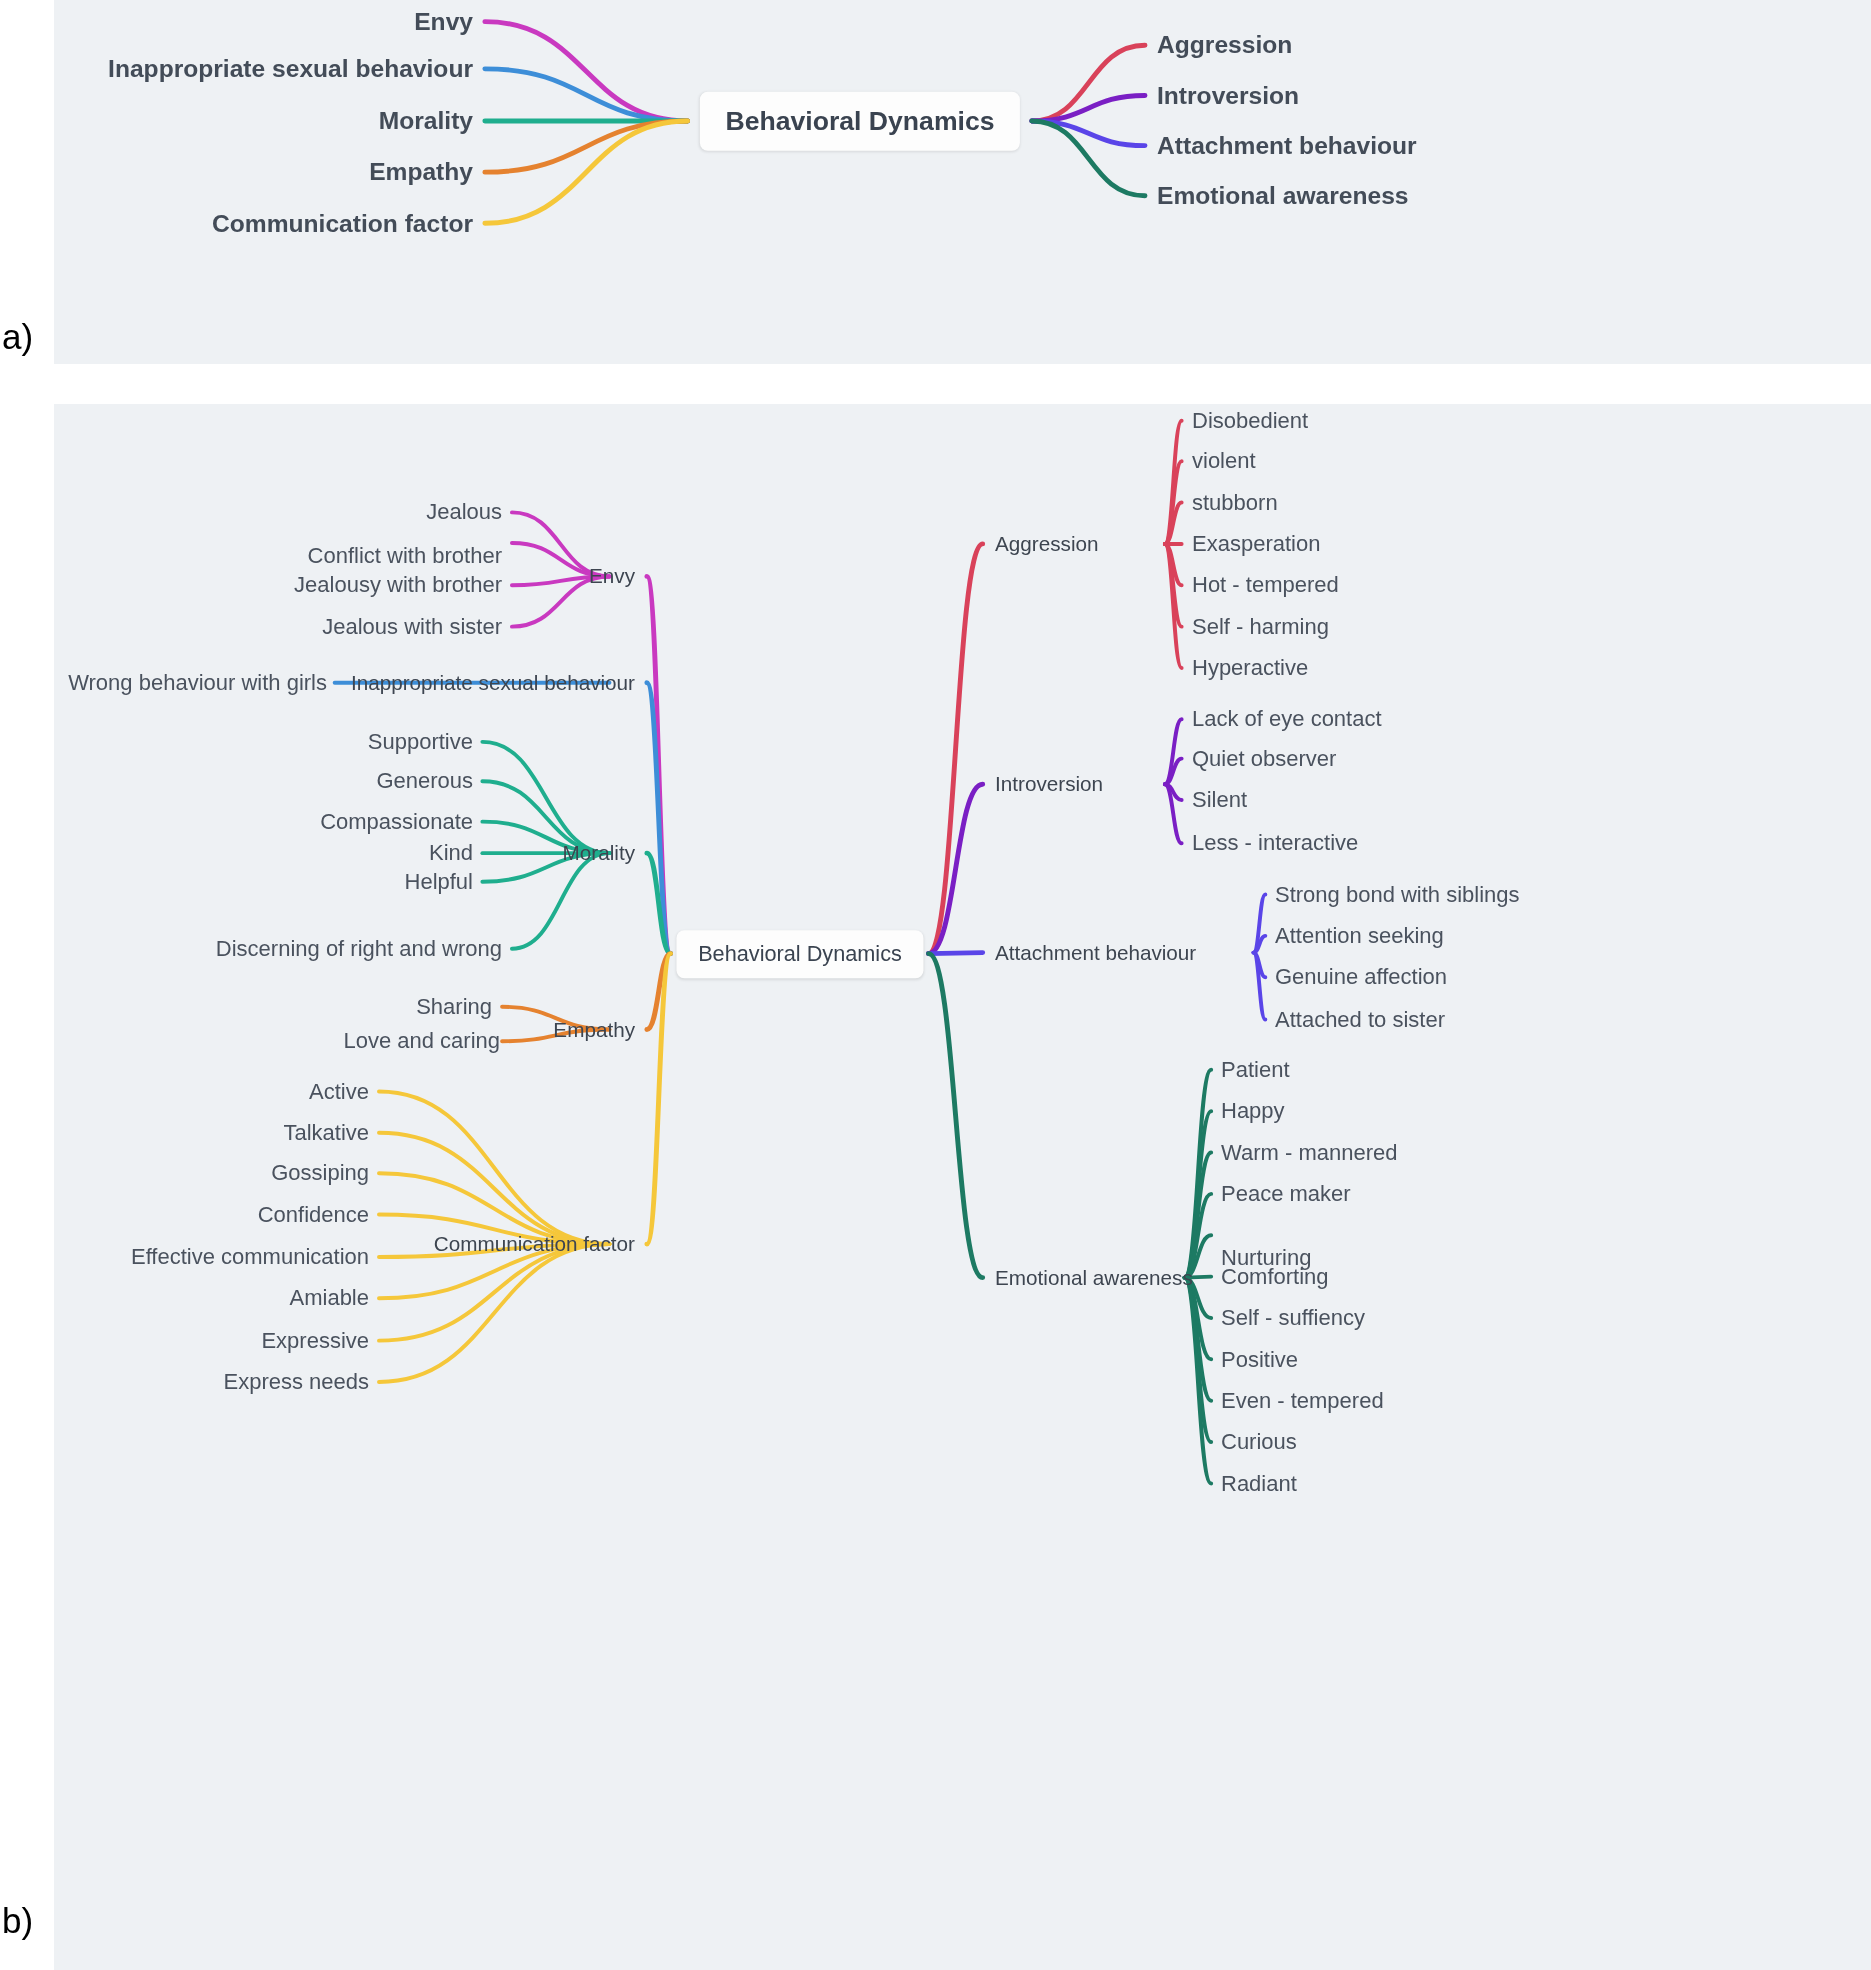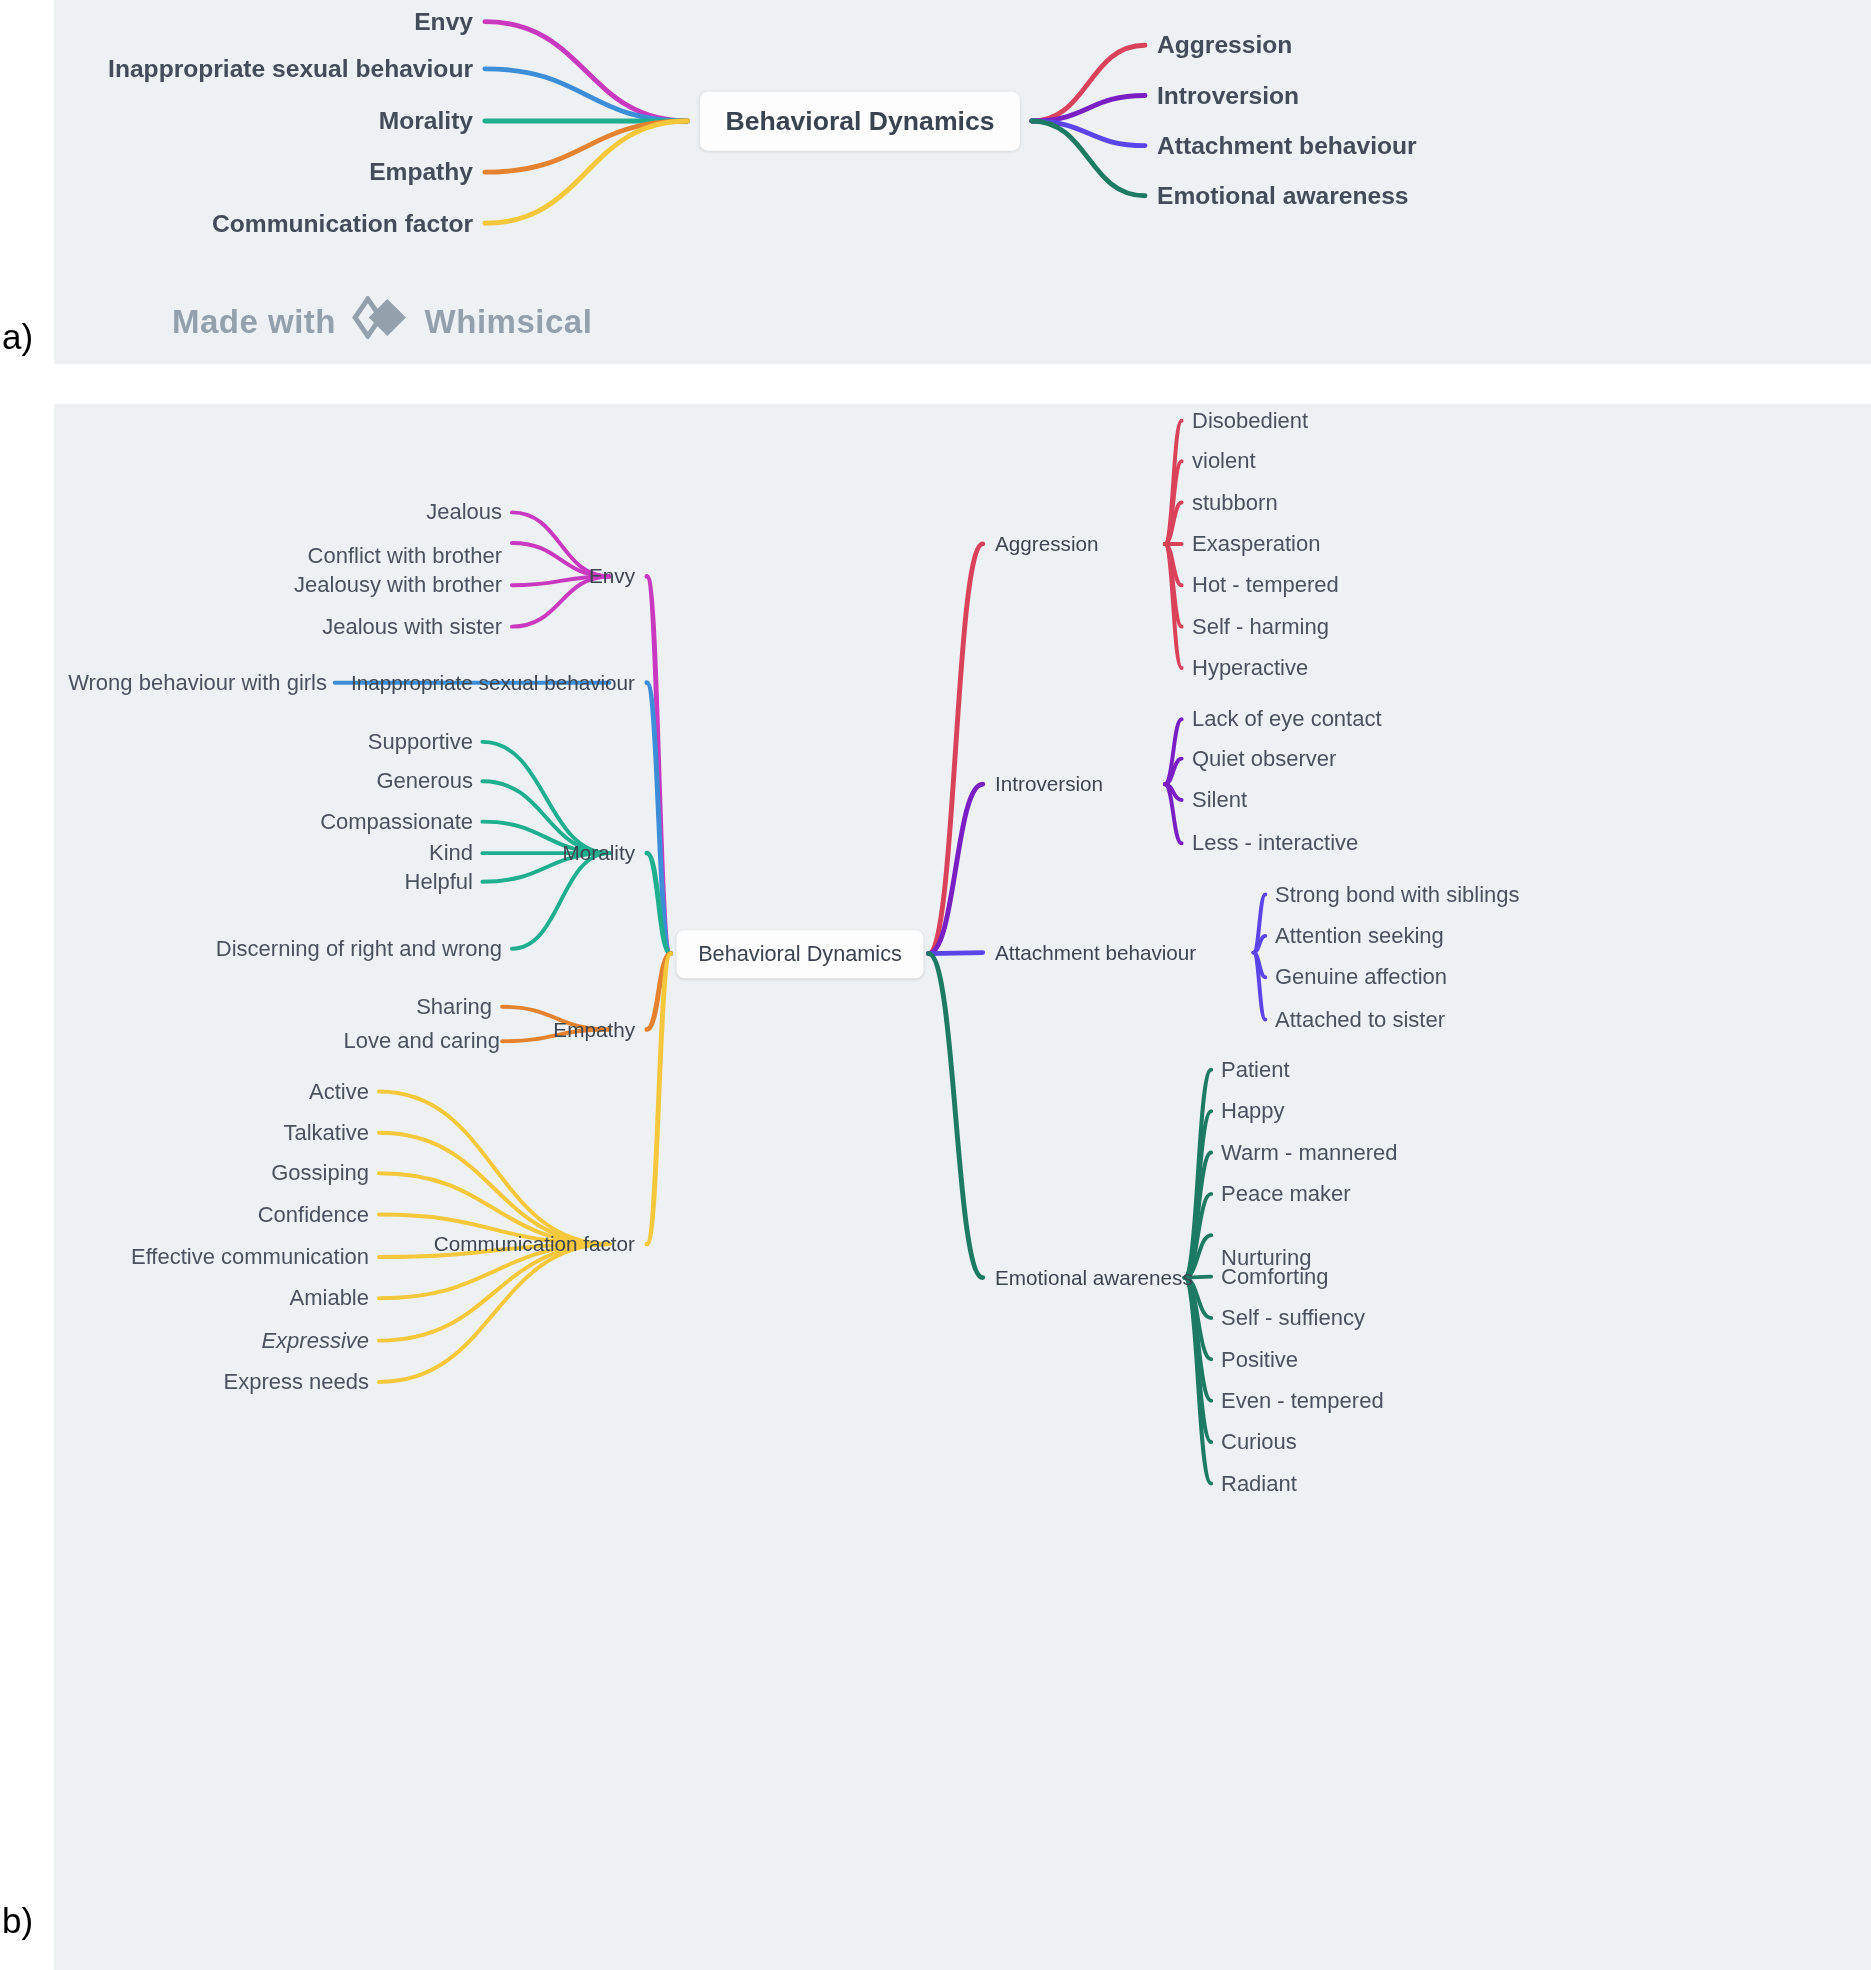--- a/index.html
+++ b/index.html
@@ -68,30 +68,20 @@
       <div class="node a-lvl1 r" style="left: 419px; top: 172px;">Empathy</div>
       <div class="node a-lvl1 r" style="left: 419px; top: 224px;">Communication factor</div>
     </div>
   <div id="a-right-labels">
       <div class="node a-lvl1 l" style="left: 1103px; top: 45px;">Aggression</div>
       <div class="node a-lvl1 l" style="left: 1103px; top: 96px;">Introversion</div>
       <div class="node a-lvl1 l" style="left: 1103px; top: 146px;">Attachment behaviour</div>
       <div class="node a-lvl1 l" style="left: 1103px; top: 196px;">Emotional awareness</div>
     </div>
 
-  <div class="whimsical" id="whim-a">
-    <span>Made with</span>
-    <span class="whim-logo">
-      <svg width="57" height="43" viewBox="0 0 58 44" aria-hidden="true">
-        <polygon points="16,3 29,22 16,41 3,22" fill="none" stroke="#94a1ad" stroke-width="5"></polygon>
-        <polygon points="36,3 55,22 36,41 17,22" fill="#94a1ad"></polygon>
-      </svg>
-    </span>
-    <span>Whimsical</span>
-  </div>
 </div>
 <div class="panel-label" id="label-a">a)</div>
 
 <div class="panel" id="panel-b">
   <svg class="edges" id="edges-b" viewBox="0 0 1845 1590" width="1817" height="1566">
       <path d="M 626 558 C 614 558, 614 175, 602 175" stroke="#c939c0" stroke-width="5" fill="none" stroke-linecap="round"></path>
       <path d="M 564 175 C 514.5 175, 514.5 110, 465 110" stroke="#c939c0" stroke-width="4" fill="none" stroke-linecap="round"></path>
       <path d="M 564 175 C 514.5 175, 514.5 141, 465 141" stroke="#c939c0" stroke-width="4" fill="none" stroke-linecap="round"></path>
       <path d="M 564 175 C 514.5 175, 514.5 184, 465 184" stroke="#c939c0" stroke-width="4" fill="none" stroke-linecap="round"></path>
       <path d="M 564 175 C 514.5 175, 514.5 226, 465 226" stroke="#c939c0" stroke-width="4" fill="none" stroke-linecap="round"></path>
@@ -166,21 +156,21 @@
       <div class="node b-lvl1 r" style="left: 581px; top: 626px;">Empathy</div>
       <div class="node b-lvl2 r" style="left: 438px; top: 603px;">Sharing</div>
       <div class="node b-lvl2 r" style="left: 446px; top: 637px;">Love and caring</div>
       <div class="node b-lvl1 r" style="left: 581px; top: 840px;">Communication factor</div>
       <div class="node b-lvl2 r" style="left: 315px; top: 688px;">Active</div>
       <div class="node b-lvl2 r" style="left: 315px; top: 729px;">Talkative</div>
       <div class="node b-lvl2 r" style="left: 315px; top: 769px;">Gossiping</div>
       <div class="node b-lvl2 r" style="left: 315px; top: 811px;">Confidence</div>
       <div class="node b-lvl2 r" style="left: 315px; top: 853px;">Effective communication</div>
       <div class="node b-lvl2 r" style="left: 315px; top: 894px;">Amiable</div>
-      <div class="node b-lvl2 r" style="left: 315px; top: 937px; font-style: italic;">Expressive</div>
+      <div class="node b-lvl2 r" style="left: 315px; top: 937px;">Expressive</div>
       <div class="node b-lvl2 r" style="left: 315px; top: 978px;">Express needs</div>
       <div class="node b-lvl1 l" style="left: 941px; top: 140px;">Aggression</div>
       <div class="node b-lvl2 l" style="left: 1138px; top: 16.7px;">Disobedient</div>
       <div class="node b-lvl2 l" style="left: 1138px; top: 57px;">violent</div>
       <div class="node b-lvl2 l" style="left: 1138px; top: 99px;">stubborn</div>
       <div class="node b-lvl2 l" style="left: 1138px; top: 140px;">Exasperation</div>
       <div class="node b-lvl2 l" style="left: 1138px; top: 181px;">Hot - tempered</div>
       <div class="node b-lvl2 l" style="left: 1138px; top: 223px;">Self - harming</div>
       <div class="node b-lvl2 l" style="left: 1138px; top: 264px;">Hyperactive</div>
       <div class="node b-lvl1 l" style="left: 941px; top: 380px;">Introversion</div>

